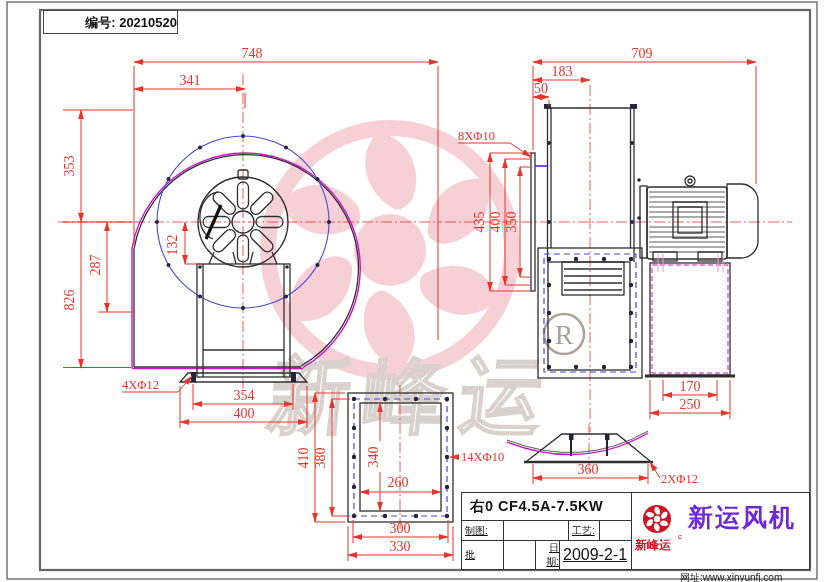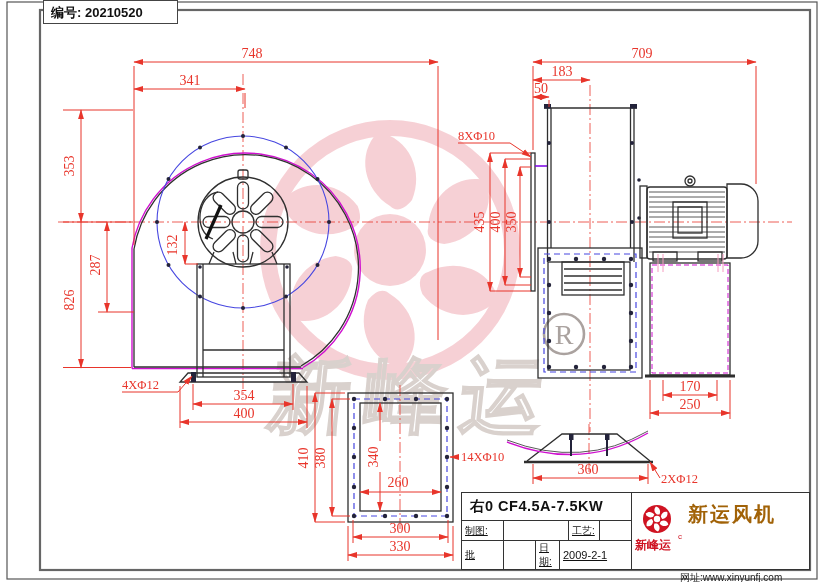--- a/index.html
+++ b/index.html
@@ -17,34 +17,34 @@
   .cl{stroke:#e8352b;fill:none;stroke-width:.8;stroke-dasharray:11 3 2 3;}
   .dtx{fill:#e8352b;stroke:none;font-family:"Liberation Serif",serif;font-size:14px;}
   .dtx2{fill:#e8352b;stroke:none;font-family:"Liberation Serif",serif;font-size:12.5px;}
   .pink{stroke:#f59cc0;fill:none;stroke-width:1;}
   .wm{fill:#f6ccd1;stroke:none;}
   .wmr{stroke:#f6ccd1;fill:none;}
   .wmg{stroke:#aaa29f;fill:none;}
   .wmtx{fill:none;stroke:#d9d1cd;stroke-width:1.7;font-weight:bold;
         font-family:"Liberation Sans",sans-serif;}
   
-  #serialbox{position:absolute;left:43px;top:0;width:135px;height:24px;border:1.2px solid #444;
-     background:#fff;font-size:13px;color:#111;line-height:24px;padding-left:7px;box-sizing:border-box;font-weight:bold;}
+  #serialbox{position:absolute;left:43px;top:10px;width:135px;height:24px;border:1.2px solid #444;
+     background:#fff;font-size:13px;color:#111;line-height:24px;padding-left:7px;box-sizing:border-box;font-weight:bold;text-align:right;}
   
   #tblock{position:absolute;left:461px;top:492px;width:349px;height:78px;border:1.5px solid #333;
      box-sizing:border-box;background:#fff;display:flex;color:#111;}
-  #tb-left{width:169px;border-right:1.5px solid #333;display:flex;flex-direction:column;}
+  #tb-left{width:169px;border-right:1.5px solid #333;display:flex;flex-direction:column;text-align:right;}
   .tb-model{height:27px;border-bottom:1px solid #333;font-size:14.5px;font-weight:bold;
      letter-spacing:.5px;display:flex;align-items:center;padding-left:8px;}
   .tb-row{display:flex;flex:1;border-bottom:1px solid #333;font-size:10px;text-decoration:underline;}
   .tb-row:last-child{border-bottom:none;}
   .tb-cell{border-right:1px solid #333;display:flex;align-items:center;padding-left:3px;box-sizing:border-box;}
   .tb-cell:last-child{border-right:none;}
   #tb-right{flex:1;position:relative;}
-  #brandname{position:absolute;left:56px;top:8px;font-size:20px;font-weight:bold;letter-spacing:2px;color:#a16207;}
+  #brandname{position:absolute;left:56px;top:8px;font-size:25px;font-weight:bold;letter-spacing:2px;color:#6d28d9;}
   #brandlogo{position:absolute;left:10px;top:11px;}
   #brandsub{position:absolute;left:3px;top:44px;font-size:12px;font-weight:bold;color:#cf1322;}
   #brandtm{position:absolute;left:46px;top:39px;font-size:8px;color:#cf1322;}
   #brandweb{position:absolute;left:48px;top:62px;font-size:10px;color:#222;margin-top:16px;}
 </style>
 </head>
 <body>
 
 <div id="sheet">
 
@@ -374,21 +374,21 @@
     <div class="tb-row">
       <div class="tb-cell" style="width:42px">制图:</div>
       <div class="tb-cell" style="width:65px"></div>
       <div class="tb-cell" style="width:31px">工艺:</div>
       <div class="tb-cell" style="flex:1"></div>
     </div>
     <div class="tb-row">
       <div class="tb-cell" style="width:42px">批</div>
       <div class="tb-cell" style="width:32px"></div>
       <div class="tb-cell" style="width:24px">日期:</div>
-      <div class="tb-cell" style="flex:1;font-size:11px">2009-2-1</div>
+      <div class="tb-cell" style="flex:1;font-size:16px">2009-2-1</div>
     </div>
   </div>
   <div id="tb-right">
     <svg id="brandlogo" width="30" height="30" viewBox="0 0 30 30">
       <circle cx="15" cy="15" r="14" fill="#cf1322"></circle>
       <circle cx="15" cy="15" r="3.2" fill="#fff"></circle>
       <g fill="#fff">
         <path transform="translate(15,15)" d="M 0,-4.5 C -3,-6.5 -3.5,-10 -1,-12.5 C 2.5,-11.5 4,-8 2.5,-4.5 Z"></path>
         <path transform="translate(15,15) rotate(60)" d="M 0,-4.5 C -3,-6.5 -3.5,-10 -1,-12.5 C 2.5,-11.5 4,-8 2.5,-4.5 Z"></path>
         <path transform="translate(15,15) rotate(120)" d="M 0,-4.5 C -3,-6.5 -3.5,-10 -1,-12.5 C 2.5,-11.5 4,-8 2.5,-4.5 Z"></path>

